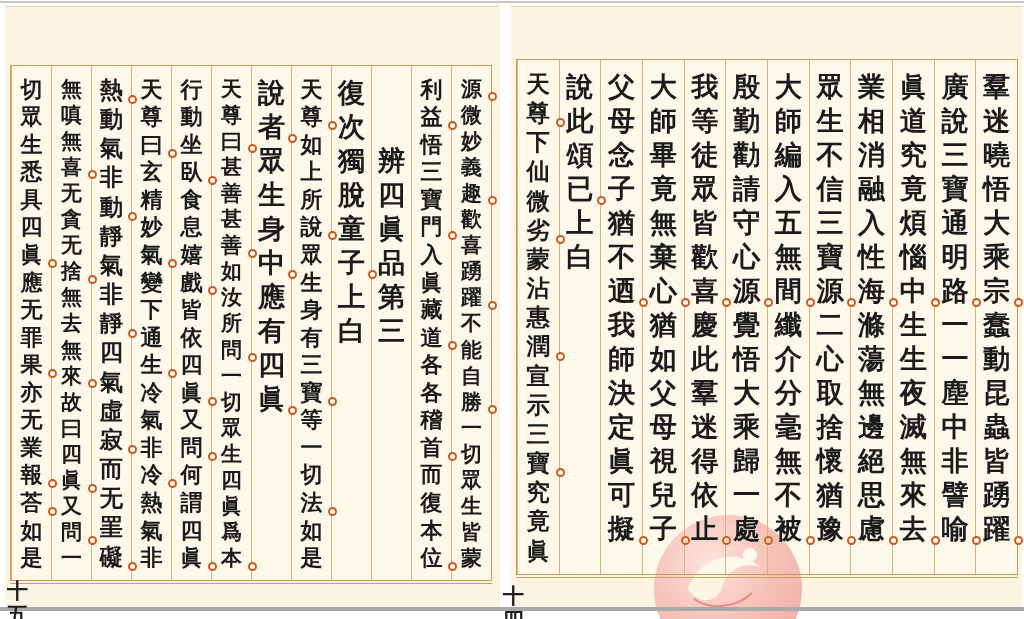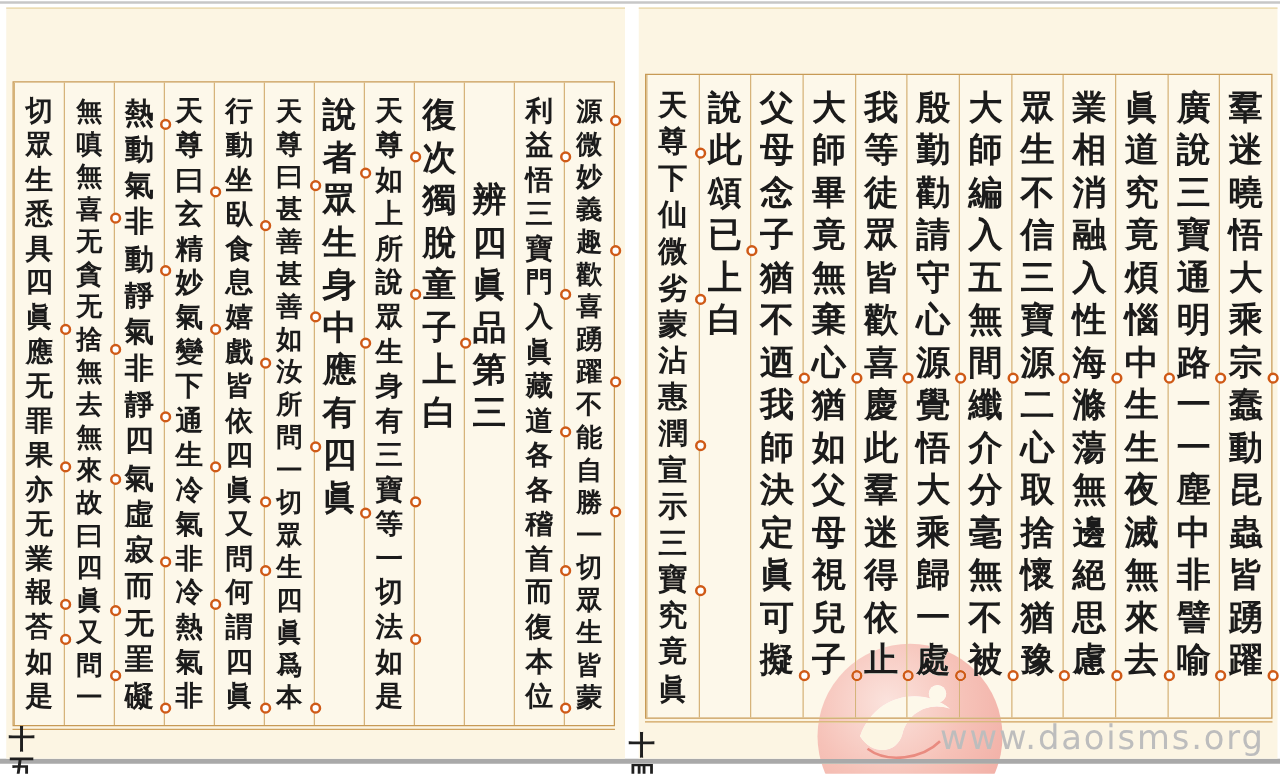--- a/index.html
+++ b/index.html
@@ -483,14 +483,13 @@
 <div class="folio folio-left">十五</div>
 
 <div class="watermark">
   <div class="wm-circle">
     <svg class="wm-glyph" width="96" height="76" viewBox="0 0 96 76">
       <path d="M8,48 C20,14 58,8 80,26 C62,20 46,30 42,46 C38,62 18,64 8,48 Z" fill="#ffffff"></path>
       <circle cx="70" cy="14" r="7" fill="#ffffff"></circle>
       <path d="M14,58 C30,70 58,66 72,52" fill="none" stroke="#e98b80" stroke-width="2"></path>
     </svg>
   </div>
-  <div class="wm-url">www.daoisms.org</div>
 </div>
 
 </body></html>

